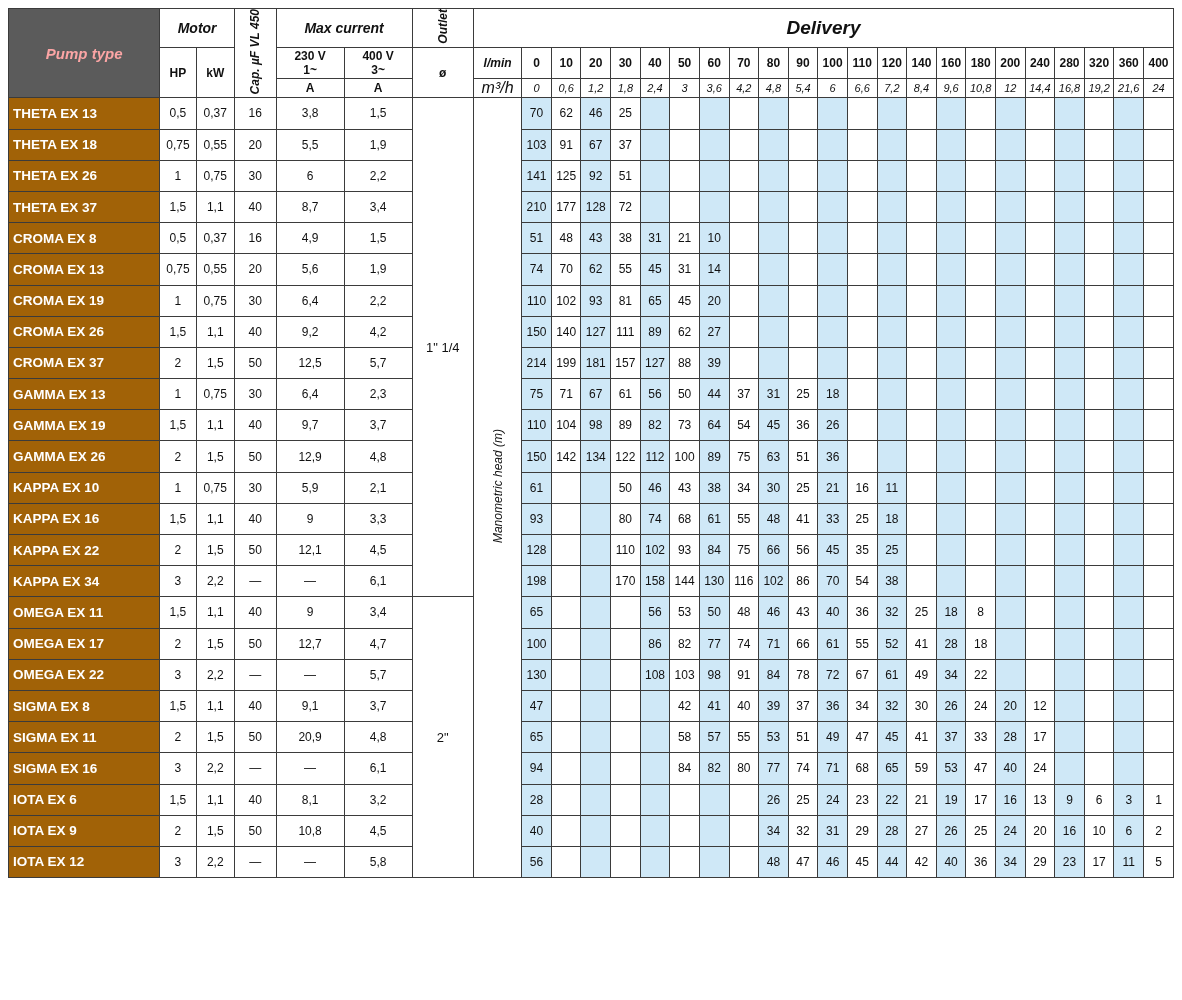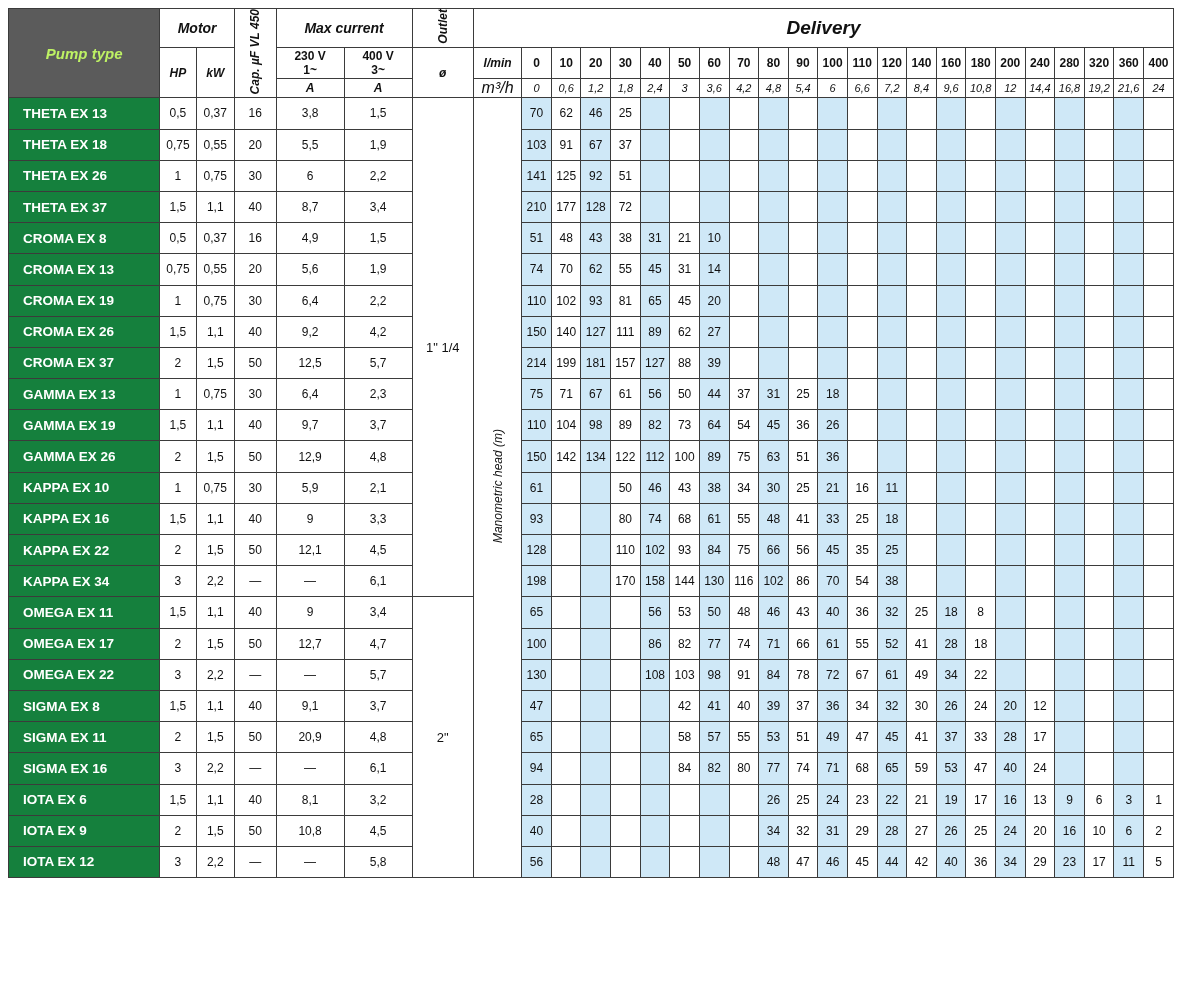--- a/index.html
+++ b/index.html
@@ -1,23 +1,23 @@
 <!DOCTYPE html>
 <html><head>
 <meta charset="utf-8">
 <style>
   html,body{margin:0;padding:0;background:#ffffff;}
   body{font-family:"Liberation Sans", sans-serif;}
   #sheet{width:1182px;height:1000px;position:relative;box-sizing:border-box;padding:8px 6px 6px 8px;}
   table{border-collapse:collapse;table-layout:fixed;width:1166px;}
   td,th{border:1px solid #3b3b3b;padding:0;margin:0;text-align:center;vertical-align:middle;
         font-size:12px;color:#111;background:#ffffff;overflow:hidden;white-space:nowrap;}
-  .hdr{font-weight:bold;font-style:italic;background:#ffffff;}
-  .corner{background:#5b5b5b;color:#bef264;font-style:italic;font-weight:bold;font-size:15px;}
-  .blue{background:#15803d;color:#ffffff;font-weight:bold;text-align:left;padding-left:14px;font-size:13.5px;}
+  .hdr{font-weight:bold;background:#ffffff;}
+  .corner{background:#5b5b5b;color:#fca5a5;font-style:italic;font-weight:bold;font-size:15px;}
+  .blue{background:#a16207;color:#ffffff;font-weight:bold;text-align:left;padding-left:4px;font-size:13.5px;}
   .lt{background:#cfe8f7;}
   .wh{background:#ffffff;}
   .rot{writing-mode:vertical-rl;transform:rotate(180deg);white-space:nowrap;font-style:italic;font-weight:bold;font-size:12px;}
   .rot2{writing-mode:vertical-rl;transform:rotate(180deg);white-space:nowrap;font-style:italic;font-size:12px;}
   .delivery{font-style:italic;font-weight:bold;font-size:19px;}
   .motor{font-style:italic;font-weight:bold;font-size:14px;}
   .unit{font-style:italic;font-weight:bold;font-size:12px;}
   .unit-i{font-style:italic;font-size:16px;}
   .numhdr{font-weight:bold;font-size:12px;margin-top:32px;}
   .numhdr-i{font-style:italic;font-size:11px;}

